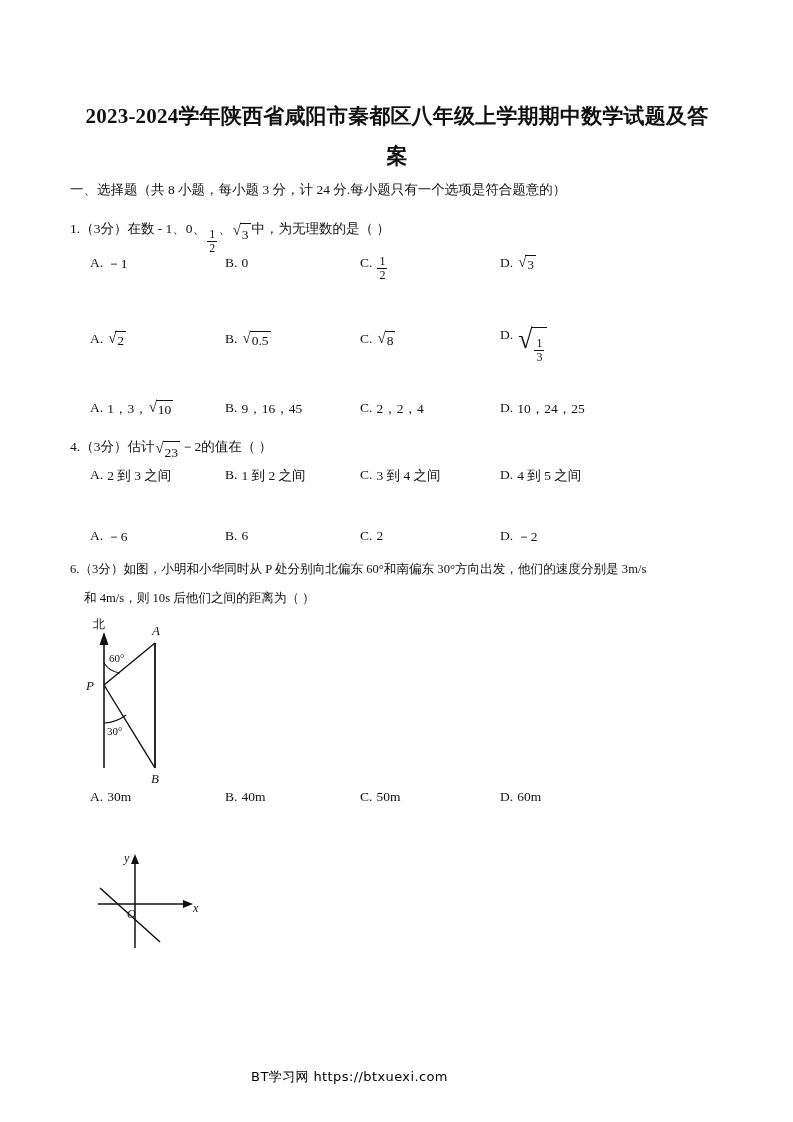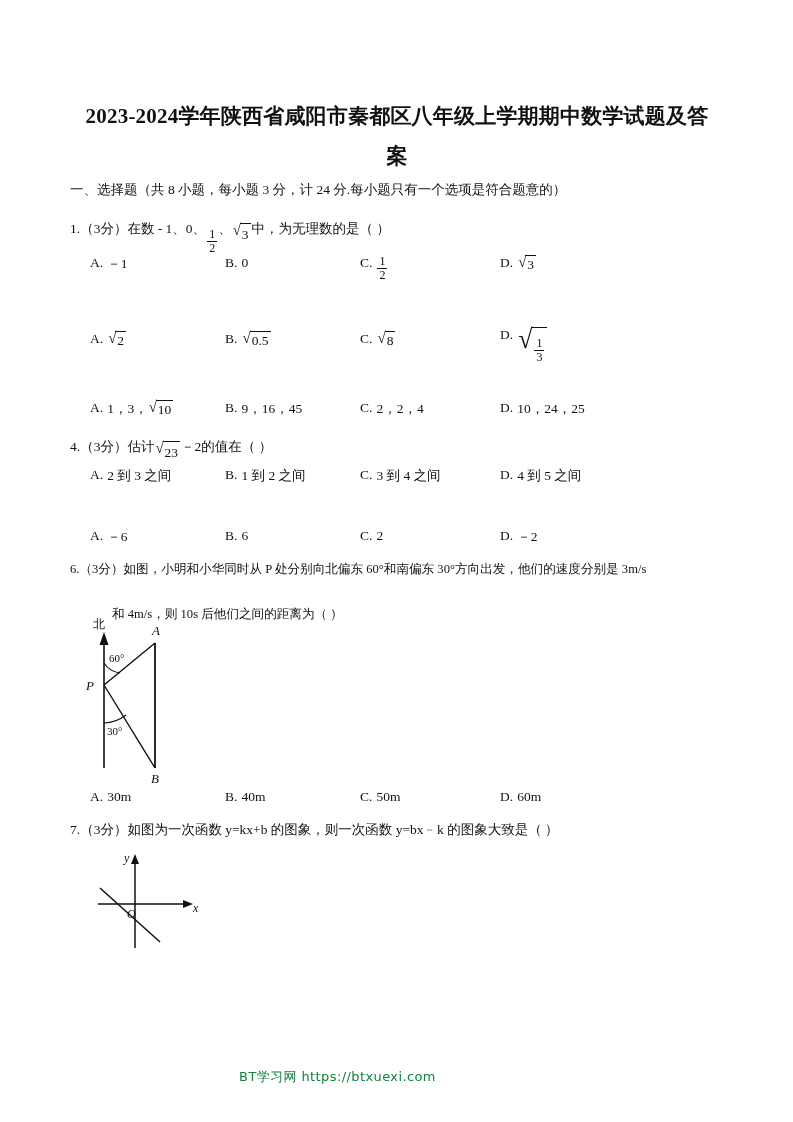--- a/index.html
+++ b/index.html
@@ -48,25 +48,24 @@
   
   .q-stem {
     position: absolute;
     left: 70px;
     font-size: 13.5px;
     white-space: nowrap;
     line-height: 20px;
   }
   .q-cont {
     position: absolute;
-    left: 112px;
+    left: 84px;
     font-size: 13.5px;
     white-space: nowrap;
     line-height: 20px;
-    margin-top: 16px;
   }
 
   .opt-row {
     position: absolute;
     left: 70px;
     width: 660px;
     height: 30px;
     font-size: 13.5px;
   }
   .opt {
@@ -127,26 +126,26 @@
     position: absolute;
     left: 90px;
     top: 848px;
     width: 120px;
     height: 110px;
   }
 
   
   .footer {
     position: absolute;
-    left: 0;
+    left: 12px;
     top: 1068px;
     width: 675px;
     text-align: center;
     font-size: 13px;
-    color: #15803d;
+    color: #000000;
     font-family: "DejaVu Sans", "Liberation Sans", sans-serif;
     letter-spacing: 0.4px;
   }
 </style>
 </head>
 <body>
 
 <div class="page">
 
   <div class="doc-title">
@@ -331,21 +330,20 @@
     <span class="opt opt-c">
         <span class="lbl">C.</span>
         <span>50m</span>
       </span>
     <span class="opt opt-d">
         <span class="lbl">D.</span>
         <span>60m</span>
       </span>
   </div>
 
-  <div class="q-stem" style="top:820px">7.（3分）如图为一次函数 y=kx+b 的图象，则一次函数 y=bx﹣k 的图象大致是（      ）</div>
 
   <div class="fig-axes">
     <svg width="120" height="110" viewBox="0 0 120 110">
 
       <line x1="8" y1="56" x2="96" y2="56" stroke="#111" stroke-width="1.5"></line>
       <polygon points="103,56 93,52 93,60" fill="#111"></polygon>
 
       <line x1="45" y1="100" x2="45" y2="13" stroke="#111" stroke-width="1.5"></line>
       <polygon points="45,6 41,16 49,16" fill="#111"></polygon>
 

